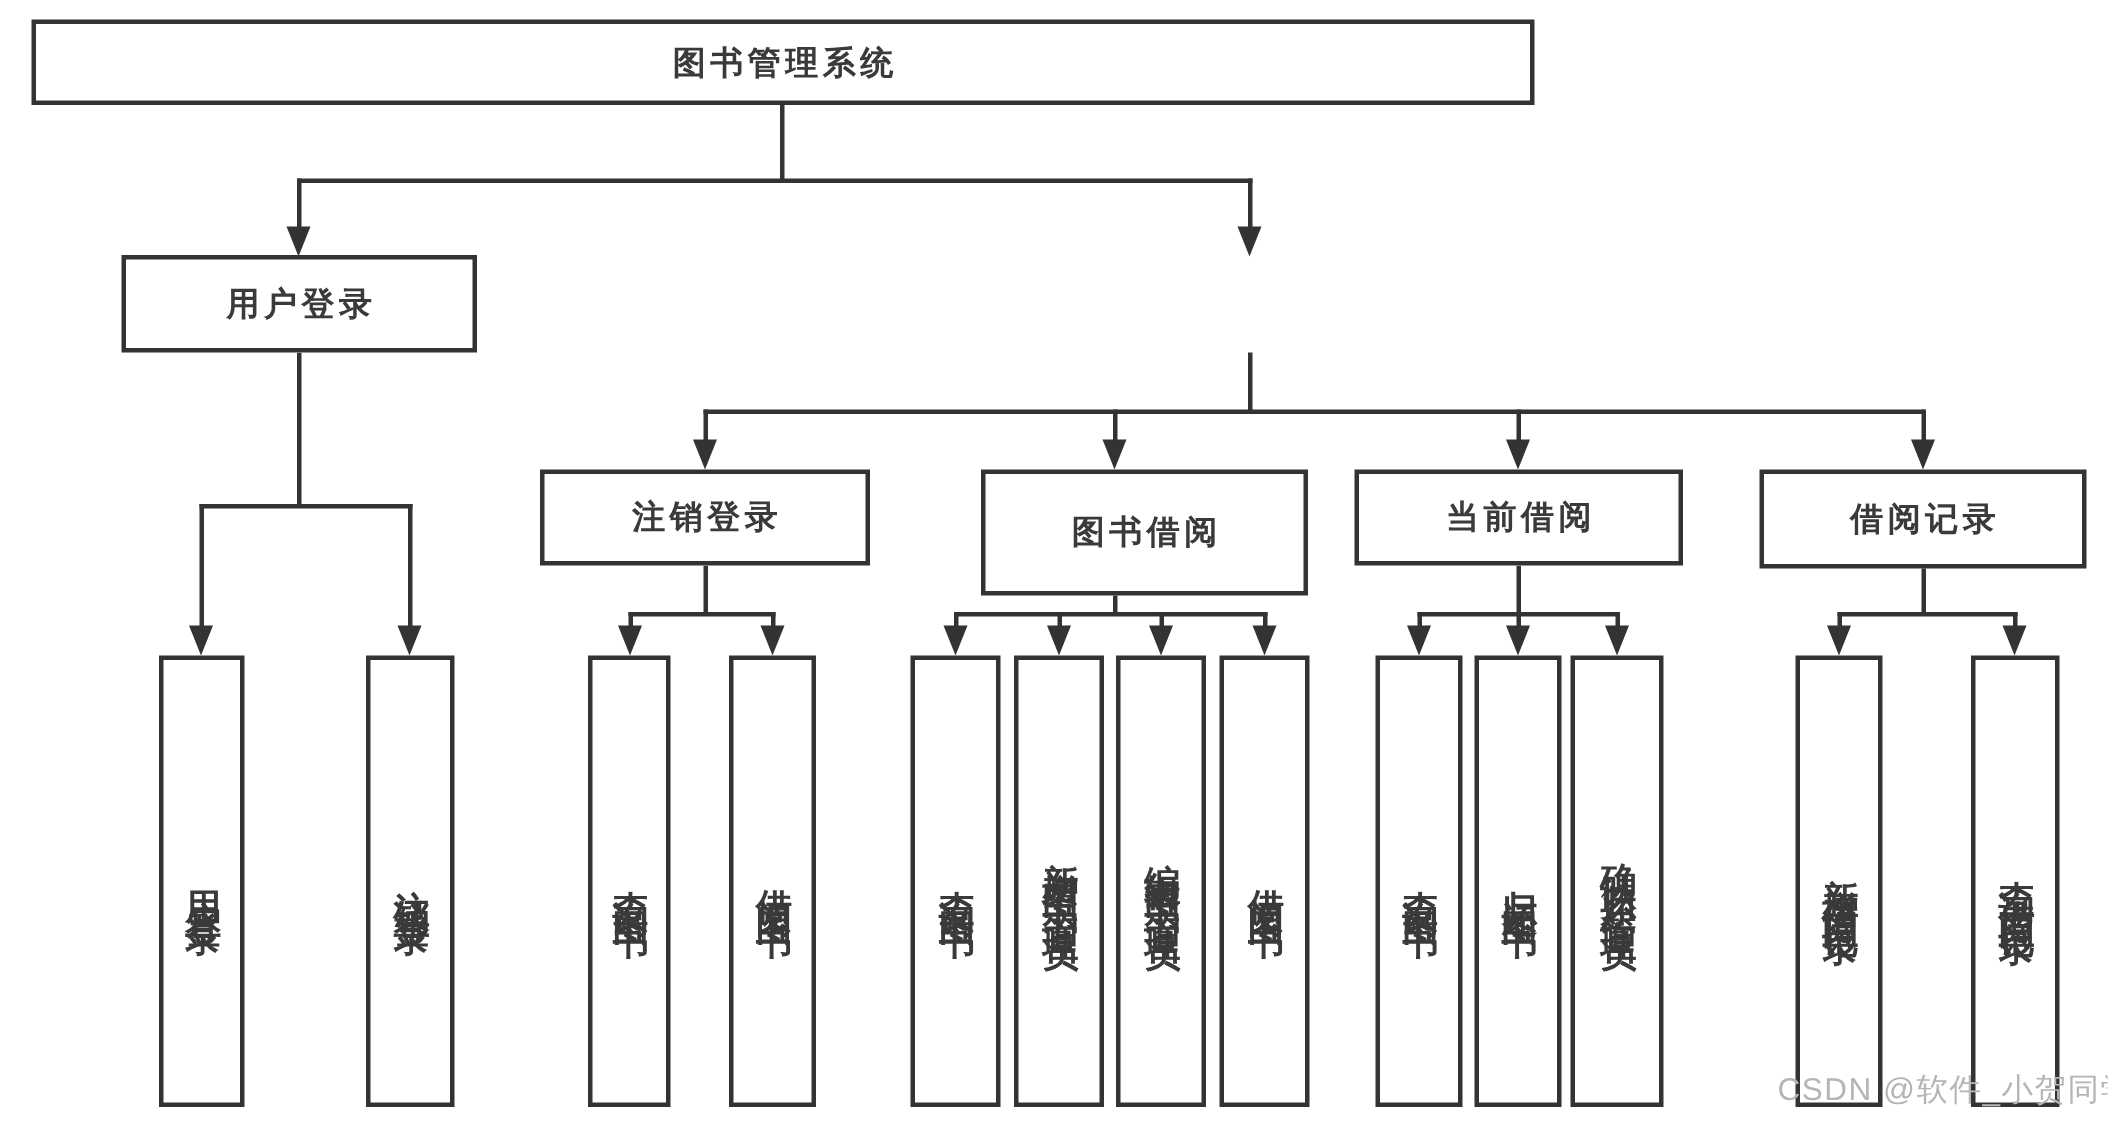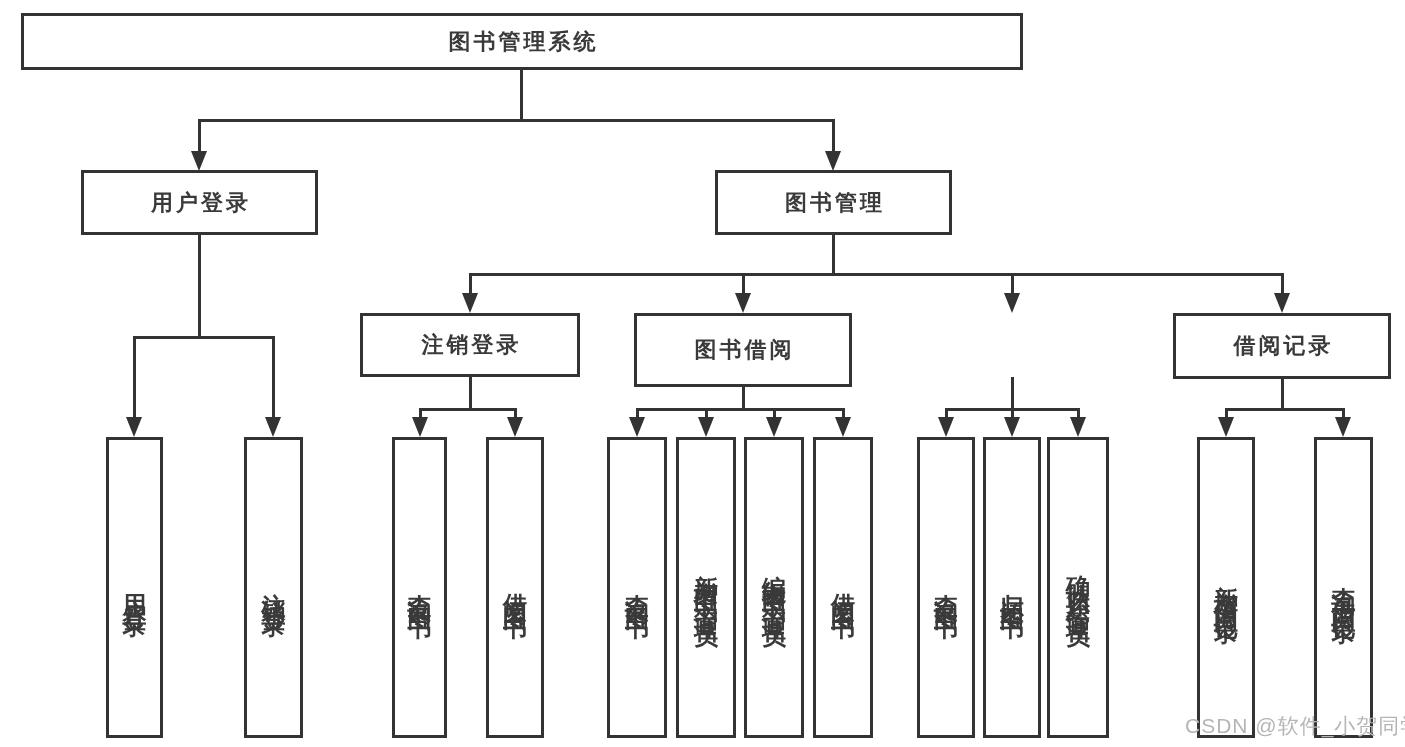--- a/index.html
+++ b/index.html
@@ -131,29 +131,29 @@
   <div class="arr" style="left:1218px;top:417px"></div>
   <div class="arr" style="left:1335px;top:417px"></div>
 
   <div class="box" style="left:21px;top:13px;width:1002px;height:57px">
     <span class="hlbl">图书管理系统</span>
   </div>
 
   <div class="box" style="left:81px;top:170px;width:237px;height:65px">
     <span class="hlbl">用户登录</span>
   </div>
-  <div class="box" style="left:715px;top:170px;width:237px;height:65px">
-    <span class="hlbl">图书管理</span>
-  </div>
 
   <div class="box" style="left:360px;top:313px;width:220px;height:64px">
     <span class="hlbl">注销登录</span>
   </div>
-  <div class="box" style="left:634px;top:313px;width:218px;height:74px">
+  <div class="box" style="left:654px;top:313px;width:218px;height:84px">
     <span class="hlbl">图书借阅</span>
+  </div>
+  <div class="box" style="left:903px;top:313px;width:219px;height:64px">
+    <span class="hlbl">当前借阅</span>
   </div>
   <div class="box" style="left:1173px;top:313px;width:218px;height:66px">
     <span class="hlbl">借阅记录</span>
   </div>
 
   <div class="box vbox" style="left:106px;top:437px;width:57px;height:301px">
     <span class="vlbl">用户登录</span>
   </div>
   <div class="box vbox" style="left:244px;top:437px;width:59px;height:301px">
     <span class="vlbl">注销登录</span>

